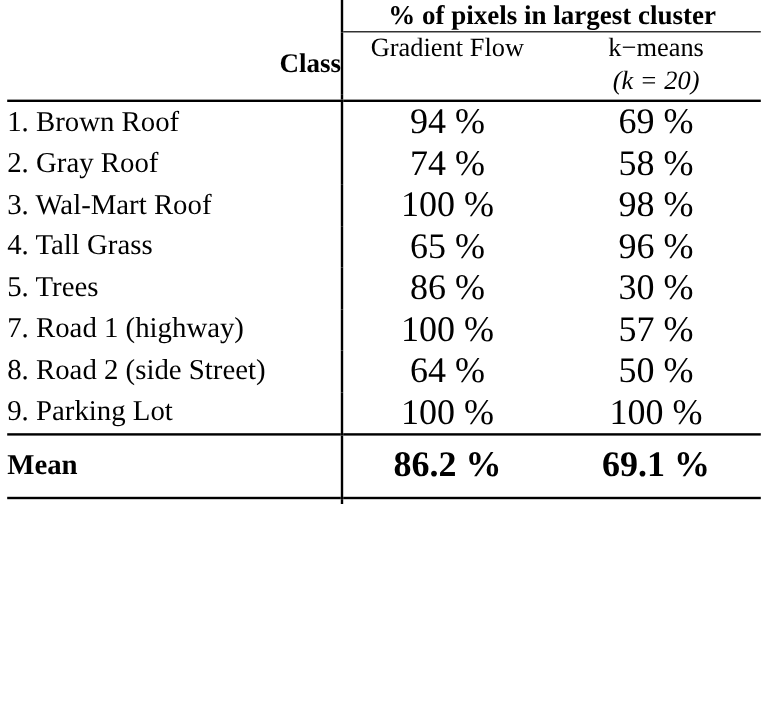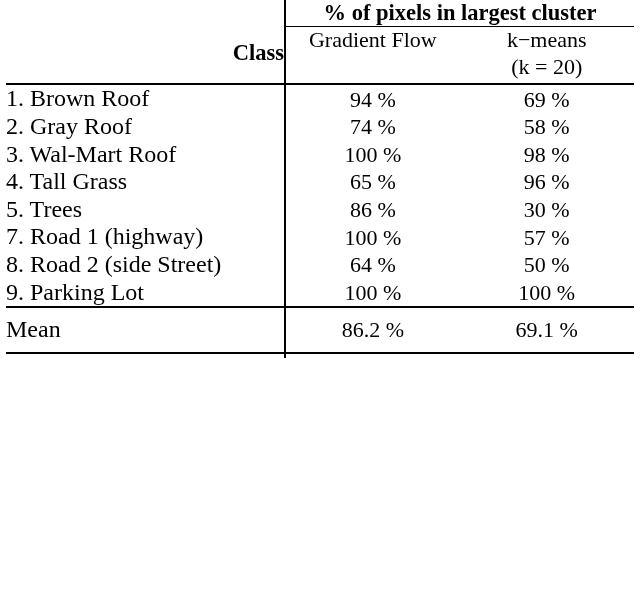--- a/index.html
+++ b/index.html
@@ -54,20 +54,21 @@
   }
   .hdr-sub {
     text-align: center;
     font-weight: normal;
     font-size: 22px;
     padding: 8px 4px 0 4px;
   }
   .hdr-sub .second-line {
     display: block;
     padding-top: 2px;
+    font-style: italic;
   }
   .class-head {
     font-weight: bold;
     font-size: 22.5px;
     text-align: right;
     padding-left: 6px;
     vertical-align: bottom;
     padding-bottom: 6px;
   }
   .rule-mid {
@@ -83,29 +84,29 @@
     text-align: left;
     padding-left: 6px;
     padding-top: 6px;
     padding-bottom: 6px;
     font-size: 24px;
   }
   td.num {
     text-align: center;
     padding-top: 6px;
     padding-bottom: 6px;
-    font-size: 22px;
+    font-size: 30px;
   }
   tr.mean td {
-    font-weight: normal;
+    font-weight: bold;
     padding-top: 8px;
     padding-bottom: 8px;
   }
   tr.mean td.num {
-    font-weight: normal;
+    font-weight: bold;
   }
   .spacer-row td {
     height: 4px;
     padding: 0;
   }
 </style>
 </head>
 <body>
 
 <div class="table-wrap">

